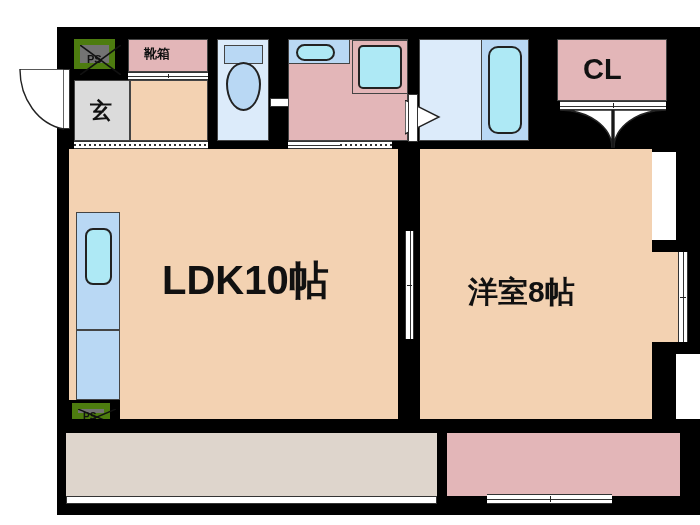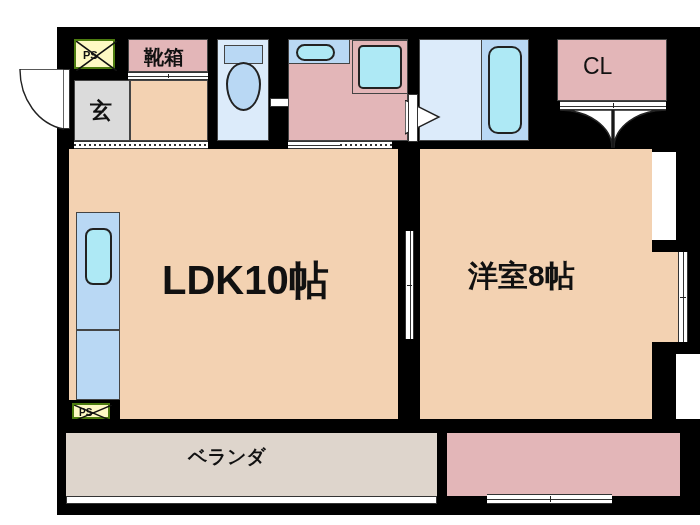--- a/index.html
+++ b/index.html
@@ -39,23 +39,23 @@
   .label {
     position: absolute;
     color: #111111;
     font-weight: 700;
     white-space: nowrap;
     letter-spacing: 0px;
     line-height: 1;
   }
   .lbl-ldk   { font-size: 40px; }
   .lbl-room  { font-size: 30px; }
-  .lbl-cl    { font-size: 23px; font-weight: 400; }
+  .lbl-cl    { font-size: 29px; font-weight: 700; }
   .lbl-gen   { font-size: 22px; }
-  .lbl-box   { font-size: 20px; }
+  .lbl-box   { font-size: 13px; }
   .lbl-small { font-size: 19px; }
   .lbl-ps    { font-size: 11px; font-weight: 700; }
 
   
   .opening {
     background: #ffffff;
     border-top: 1px solid #333;
     border-bottom: 1px solid #333;
   }
   .opening::before {
@@ -109,22 +109,22 @@
     background-position: 0 50%;
     background-repeat: repeat-x;
   }
 
   
   .swing { position: absolute; overflow: hidden; }
   .swing svg { display: block; }
 
   
   .ps-box {
-    background: #fef9c3;
-    border: 2px solid #4d7c0f;
+    background: #737373;
+    border: 6px solid #4d7c0f;
   }
   .ps-box svg { position: absolute; inset: 0; }
 </style>
 </head>
 <body>
 
 <div id="plan">
 
   <div class="abs wall" style="left:57px; top:27px; width:643px; height:12px;"></div>
 
@@ -238,34 +238,33 @@
       <line x1="0" y1="0" x2="38" y2="16" stroke="#111" stroke-width="1.4"></line>
       <line x1="38" y1="0" x2="0" y2="16" stroke="#111" stroke-width="1.4"></line>
     </svg>
     <span class="label lbl-ps" style="left:5px; top:3px; font-size:10px;">PS</span>
   </div>
 
   <div class="abs wall" style="left:398px; top:149px; width:22px; height:270px;"></div>
   <div class="abs opening-v" style="left:405px; top:231px; width:9px; height:108px;"></div>
 
   <div class="abs floor" style="left:420px; top:149px; width:232px; height:270px;"></div>
-  <span class="label lbl-room" style="left:468px; top:261px;">洋室8帖</span>
+  <span class="label lbl-room" style="left:468px; top:277px;">洋室8帖</span>
 
   <div class="abs floor" style="left:652px; top:252px; width:36px; height:90px;"></div>
   <div class="abs opening-v" style="left:678px; top:252px; width:10px; height:90px;"></div>
 
   <div class="abs wall" style="left:57px; top:419px; width:643px; height:14px;"></div>
 
   <div class="abs opening" style="left:190px; top:419px; width:125px; height:10px;"></div>
 
   <div class="abs opening" style="left:487px; top:419px; width:125px; height:10px;"></div>
 
   <div class="abs wall" style="left:57px; top:419px; width:388px; height:96px;"></div>
   <div class="abs veranda" style="left:66px; top:433px; width:371px; height:63px;"></div>
   <div class="abs white" style="left:66px; top:496px; width:371px; height:8px; border:1px solid #333;"></div>
-  <span class="label lbl-small" style="left:188px; top:447px;">ベランダ</span>
 
   <div class="abs wall" style="left:437px; top:419px; width:263px; height:96px;"></div>
   <div class="abs pink" style="left:447px; top:433px; width:233px; height:63px;"></div>
 
   <div class="abs opening" style="left:487px; top:494px; width:125px; height:10px;"></div>
 
 </div>
 
 </body></html>

